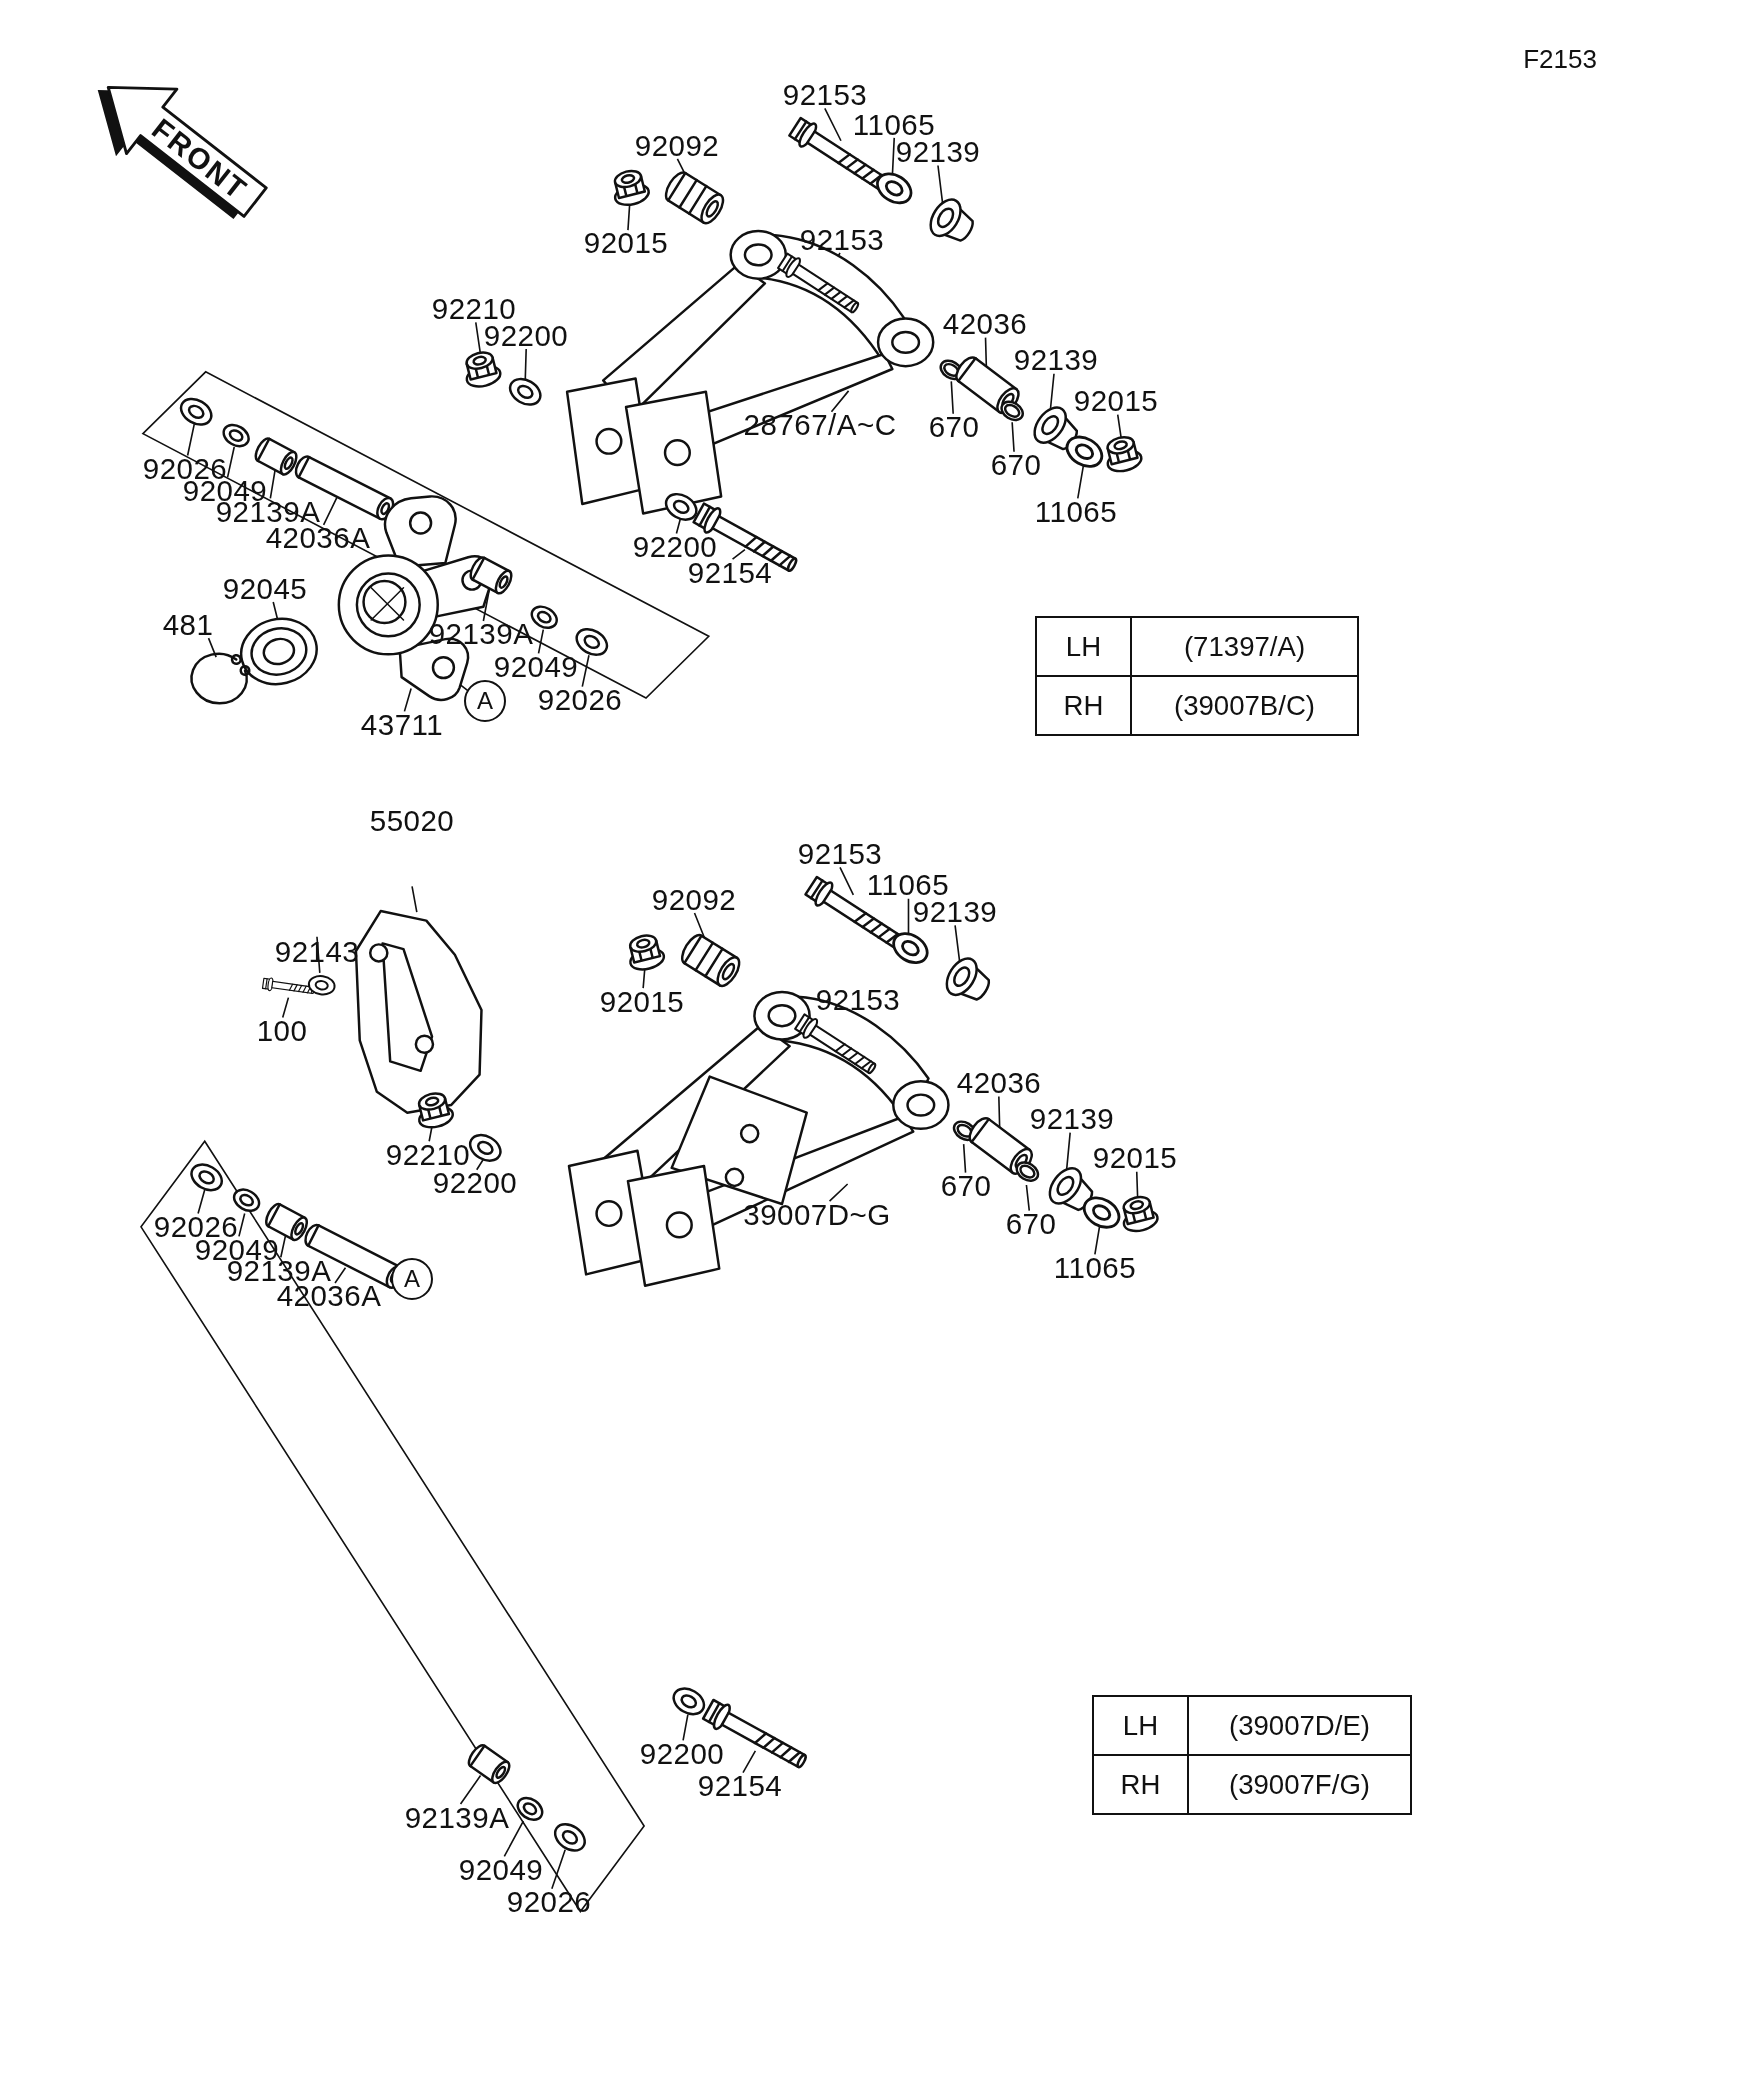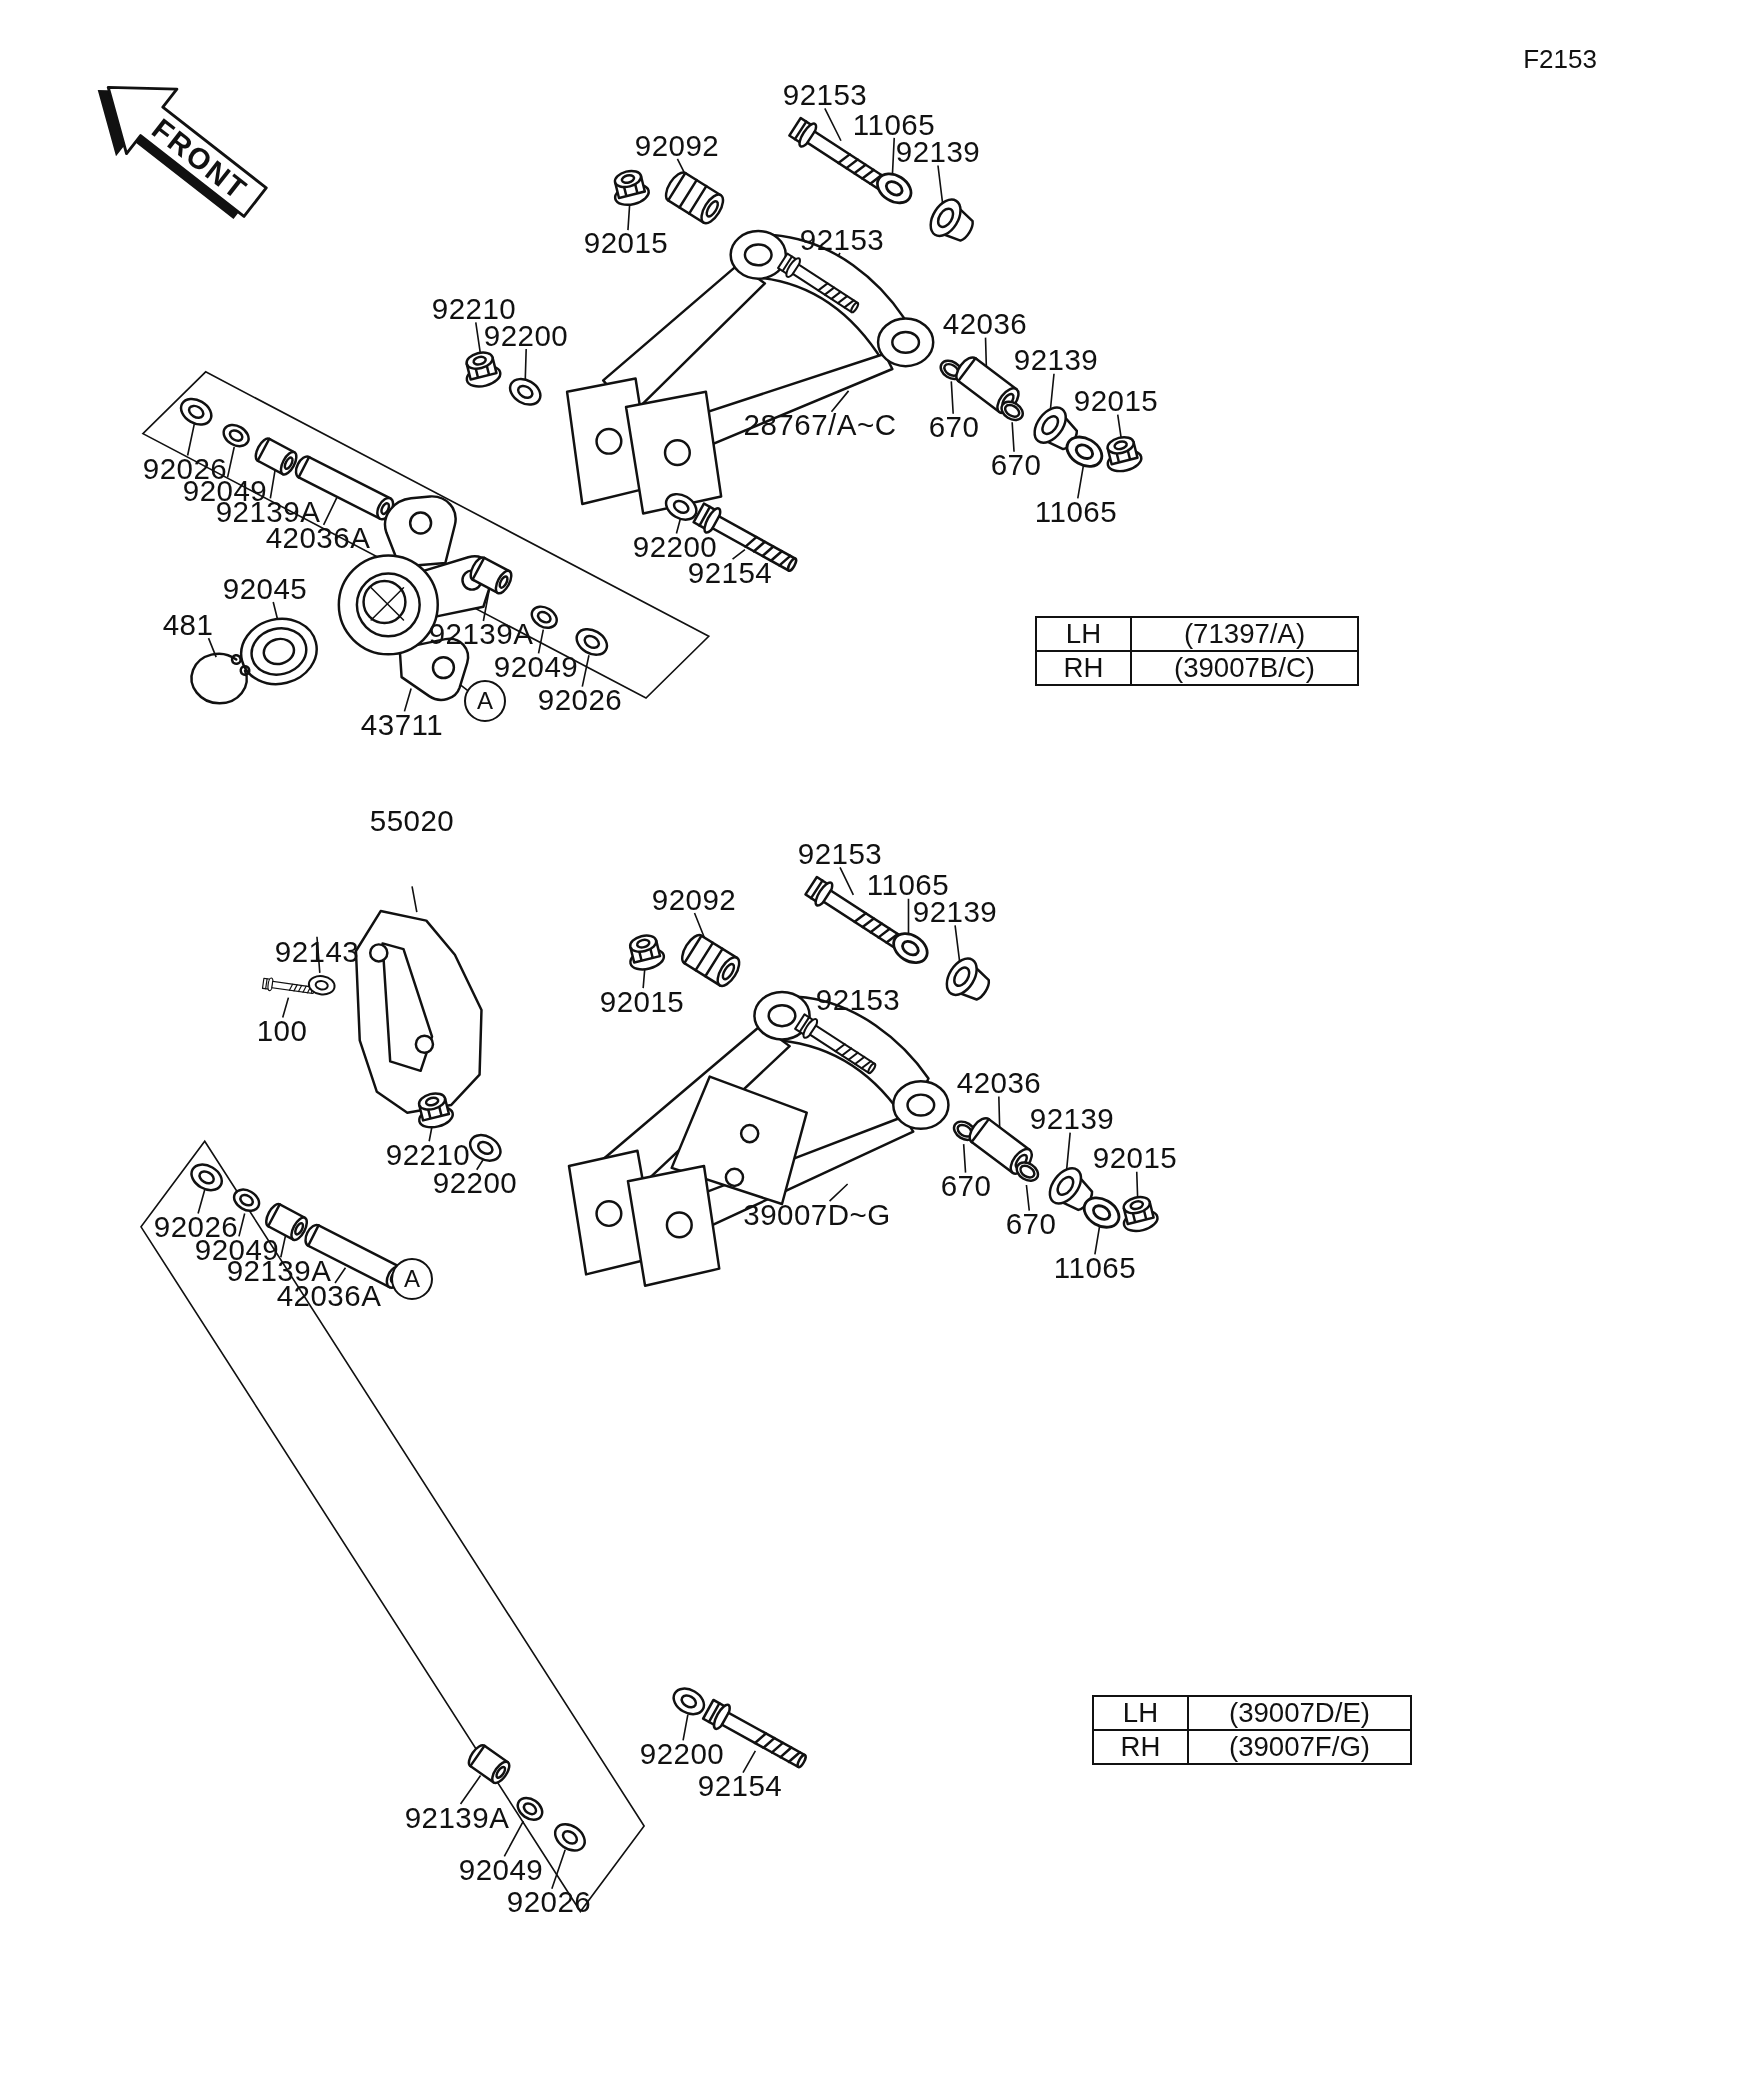--- a/index.html
+++ b/index.html
@@ -6,21 +6,21 @@
   .page{position:relative;width:1739px;height:2097px;background:#ffffff;overflow:hidden;
         font-family:"Liberation Sans",sans-serif;color:#111}
   .art{position:absolute;left:0;top:0}
   .lbl{position:absolute;transform:translate(-50%,-50%);font-size:29.5px;line-height:1;
        letter-spacing:0.5px;white-space:nowrap;color:#111}
   .fig-code{position:absolute;left:1560px;top:59px;transform:translate(-50%,-50%);font-size:26px}
   .a-marker{position:absolute;width:38px;height:38px;border:2.5px solid #111;border-radius:50%;
             transform:translate(-50%,-50%);display:flex;align-items:center;justify-content:center;
             font-size:24px;background:#fff}
   .ref-table{position:absolute;border:2.7px solid #111;font-size:27.6px;background:#fff}
-  .ref-table .tr{display:grid;grid-template-columns:95px 1fr;height:32px}
+  .ref-table .tr{display:grid;grid-template-columns:95px 1fr;height:57px}
   .ref-table .tr + .tr{border-top:2.7px solid #111}
   .ref-table .td{display:flex;align-items:center;justify-content:center}
   .ref-table .td.side{border-right:2.7px solid #111}
 </style>
 </head>
 <body>
 
 <div class="page">
 
   <svg class="art" width="1739" height="2097" viewBox="0 0 1828 2205" xmlns="http://www.w3.org/2000/svg">

